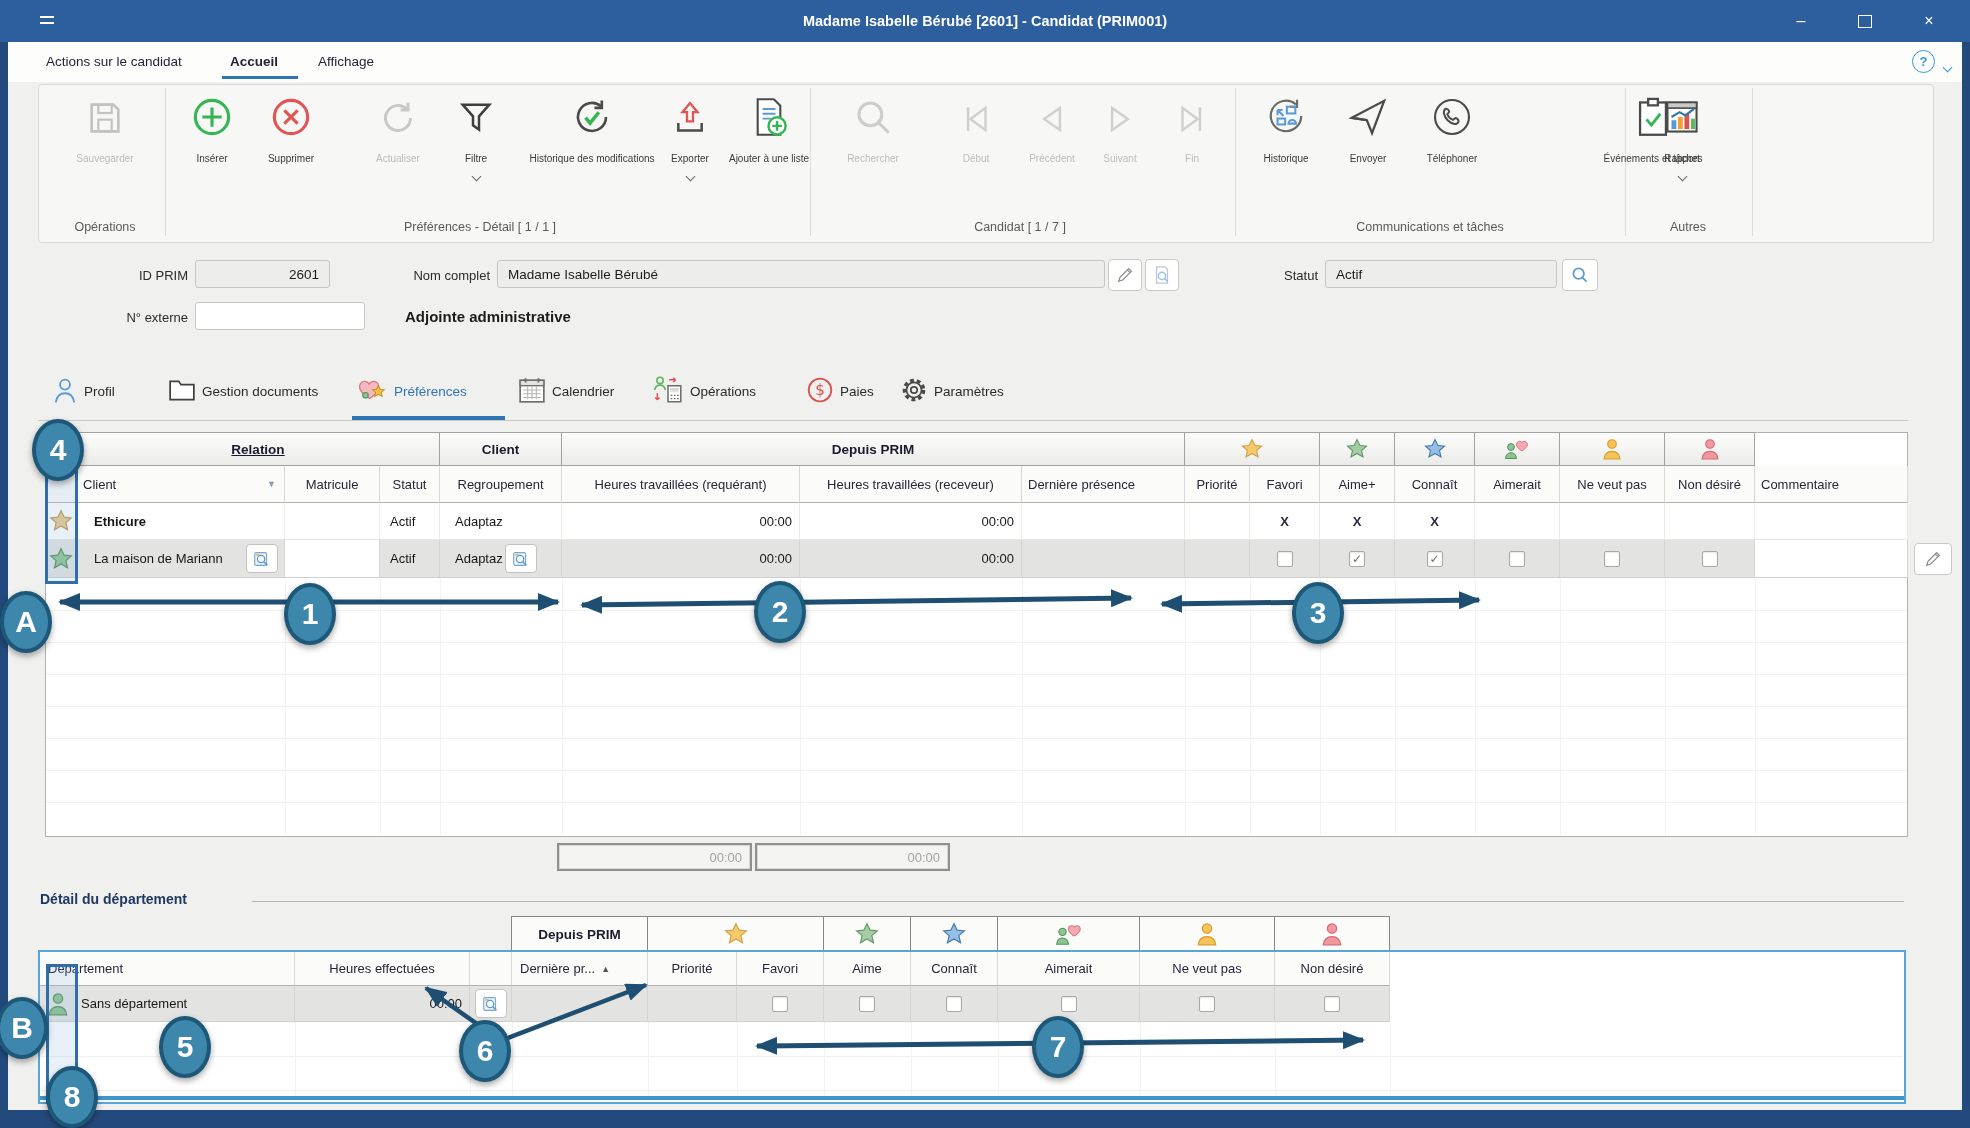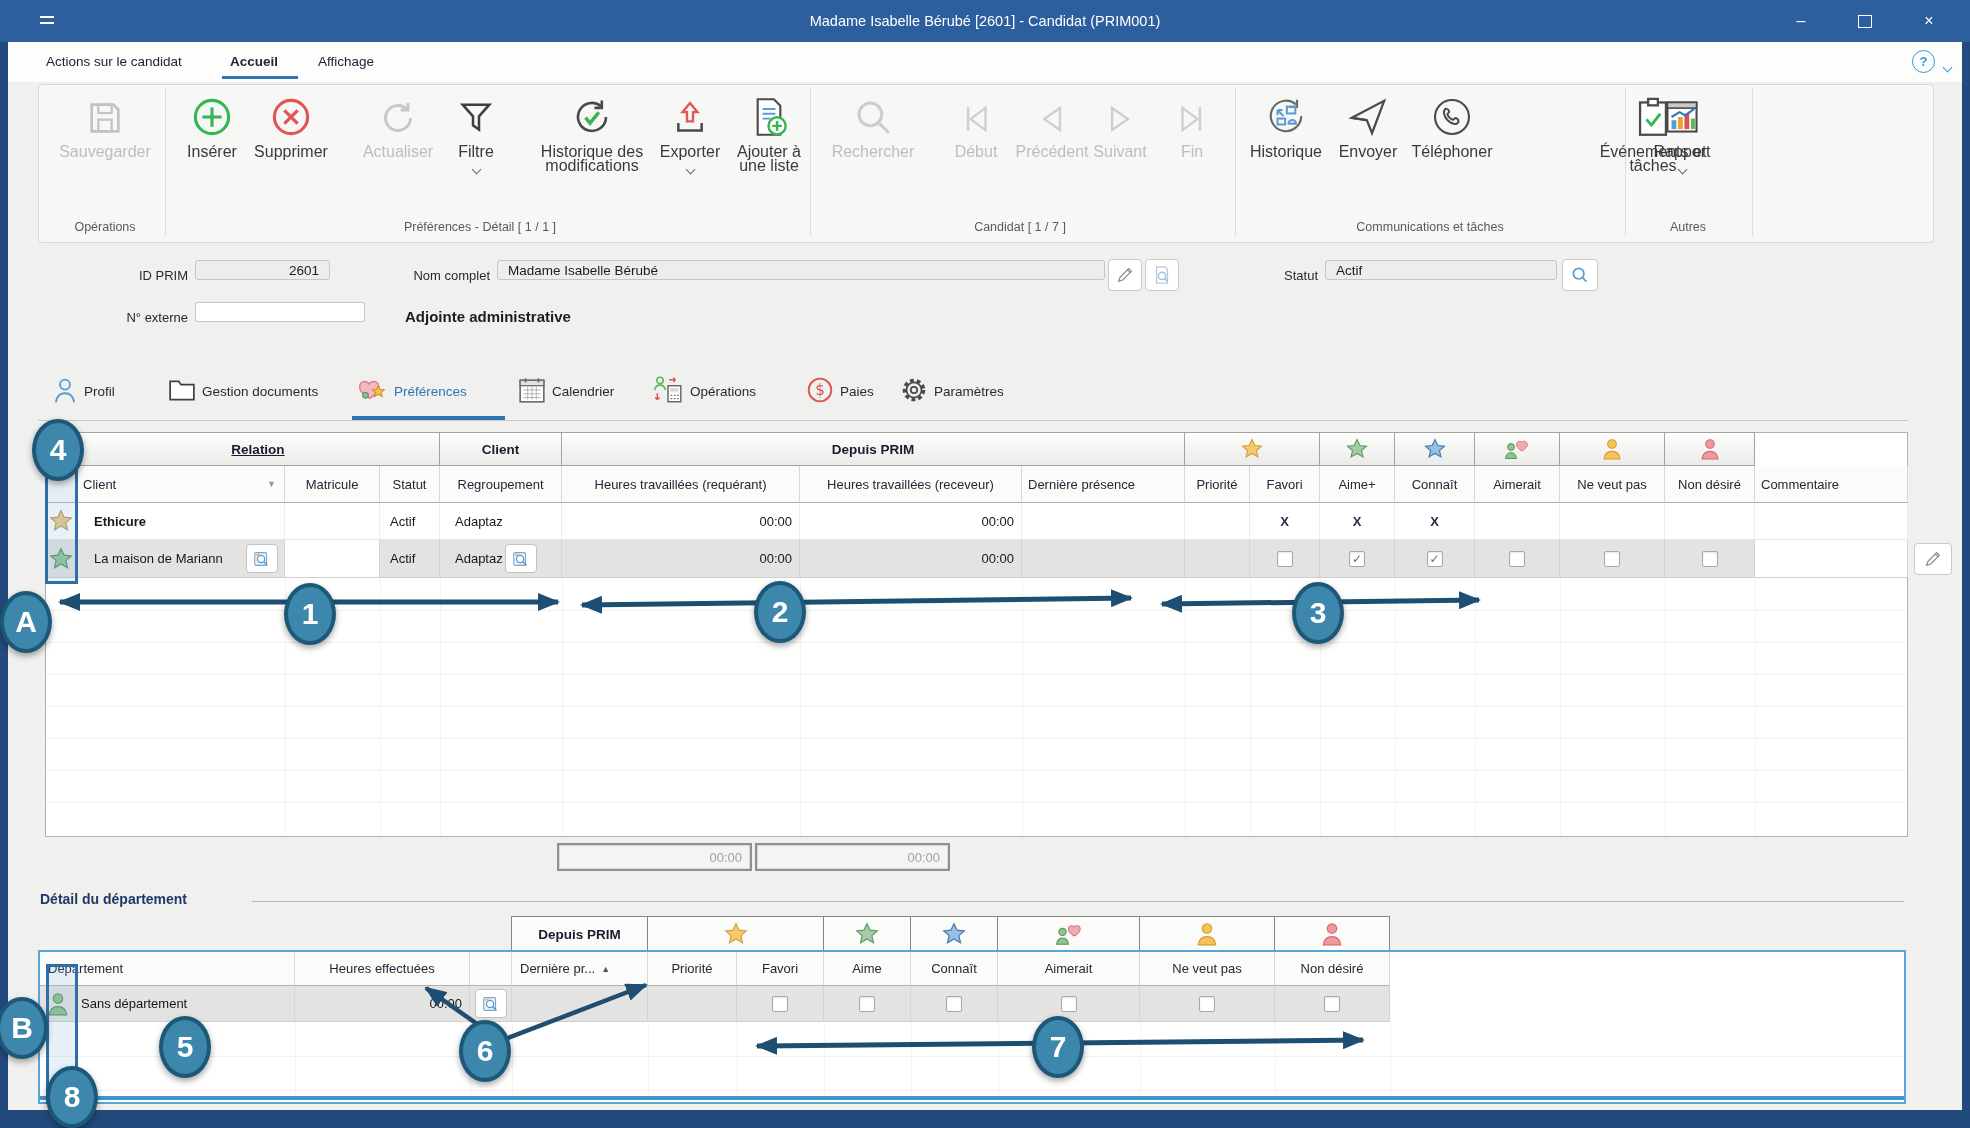--- a/index.html
+++ b/index.html
@@ -2,43 +2,43 @@
 <html><head>
 <meta charset="utf-8">
 <style>
   html,body{margin:0;padding:0;}
   body{width:1970px;height:1128px;overflow:hidden;position:relative;
        font-family:"Liberation Sans","DejaVu Sans",sans-serif;background:#234a7d;}
   .abs{position:absolute;}
   
   #titlebar{left:0;top:0;width:1970px;height:42px;background:#2d5f9e;}
   #title{left:0;top:0;width:1970px;height:42px;display:flex;align-items:center;justify-content:center;
-         color:#fff;font-size:14.5px;}
+         color:#fff;font-size:14.5px;font-weight:bold;}
   .tbtn{top:0;height:42px;width:58px;display:flex;align-items:center;justify-content:center;color:#fff;font-size:16px;}
   #content{left:8px;top:42px;width:1954px;height:1068px;background:#f0f0ee;}
   
   #menurow{left:8px;top:42px;width:1954px;height:40px;background:#fdfdfc;}
   .menu-item{top:46px;height:30px;display:flex;align-items:center;font-size:13.5px;color:#23233a;padding:0 6px;}
   .menu-item.active{font-weight:bold;}
   #accueil-underline{left:222px;top:76px;width:76px;height:3px;background:#2e75b6;}
   #help-circle{left:1912px;top:50px;width:21px;height:21px;border:1.6px solid #2e9bd6;border-radius:50%;
                color:#2e9bd6;font-size:13px;font-weight:bold;display:flex;align-items:center;justify-content:center;}
   .dchev{display:inline-block;width:6px;height:6px;border-right:1.6px solid #666;border-bottom:1.6px solid #666;transform:rotate(45deg);}
   .dchev.blue{border-color:#2e9bd6;}
   
   #ribbonpanel{left:38px;top:84px;width:1894px;height:157px;background:#f7f7f5;border:1px solid #d9d9d7;border-radius:4px;}
   .rsep{top:88px;width:1px;height:148px;background:#dddddb;}
   .rbtn{top:88px;text-align:center;}
   .ric{height:50px;display:flex;align-items:flex-end;justify-content:center;}
-  .rlab{font-size:16px;line-height:14px;color:#3a3a3a;margin-top:7px;}
+  .rlab{font-size:10px;line-height:14px;color:#3a3a3a;margin-top:14px;}
   .rbtn.dis .rlab{color:#bdbdbb;}
   .rgl{top:217px;height:20px;display:flex;align-items:center;justify-content:center;font-size:12.5px;color:#5a5a58;}
   
   .flabel{height:30px;display:flex;align-items:center;justify-content:flex-end;font-size:13px;color:#2a2a2a;}
-  .fbox{height:20px;background:#ededeb;border:1px solid #c6c6c4;border-radius:3px;display:flex;align-items:center;
+  .fbox{height:28px;background:#ededeb;border:1px solid #c6c6c4;border-radius:3px;display:flex;align-items:center;
         font-size:13.5px;color:#1c1c1c;box-sizing:border-box;}
   .fbox.white{background:#fff;}
   .fbtn{width:34px;height:32px;background:#fff;border:1px solid #c9c9c7;border-radius:4px;display:flex;align-items:center;justify-content:center;box-sizing:border-box;}
   #jobtitle{font-size:15px;font-weight:bold;color:#1c1c1c;}
   
   .tab{top:366px;height:50px;display:flex;align-items:center;gap:6px;font-size:13.5px;color:#2a2a2a;}
   .tab.active .tlab{color:#2e75b6;}
   #tab-underline{left:352px;top:416px;width:153px;height:4px;background:#2e75b6;}
   #tabline{left:38px;top:420px;width:1870px;height:1px;background:#c9c9c7;}
   

